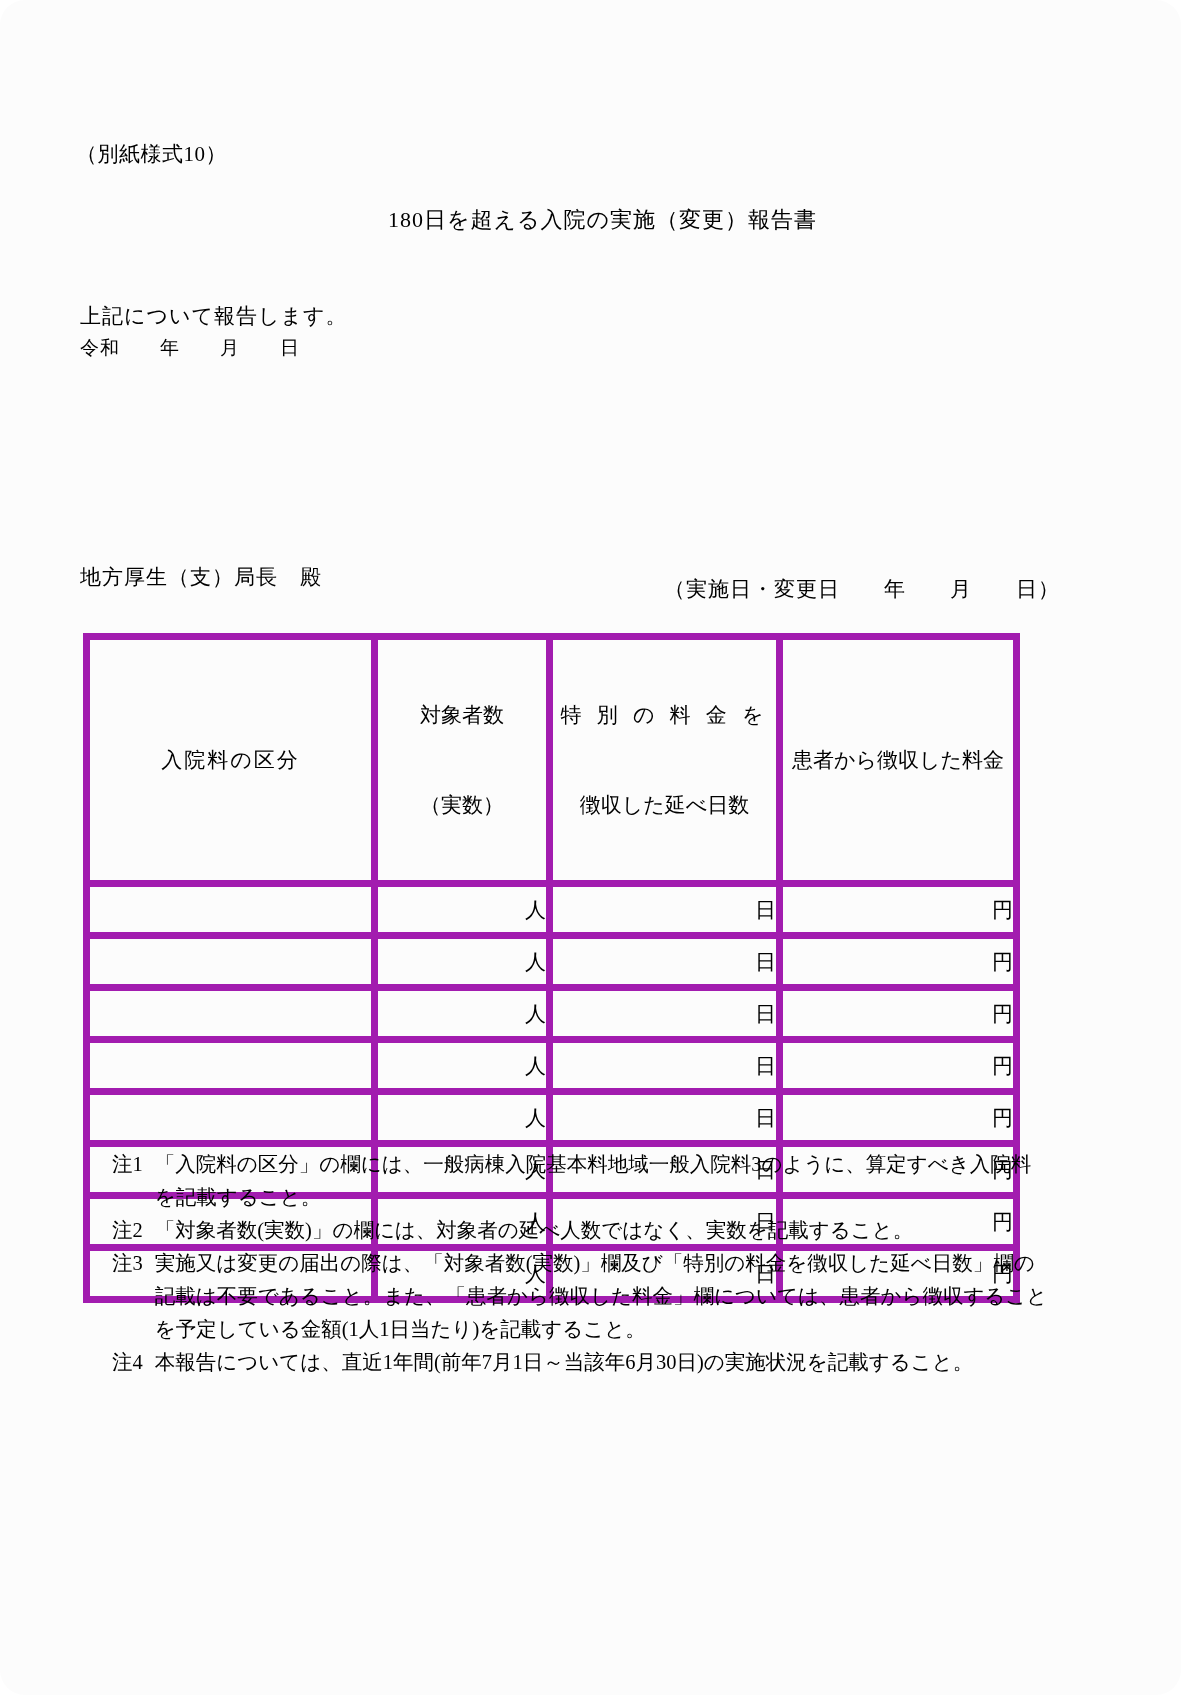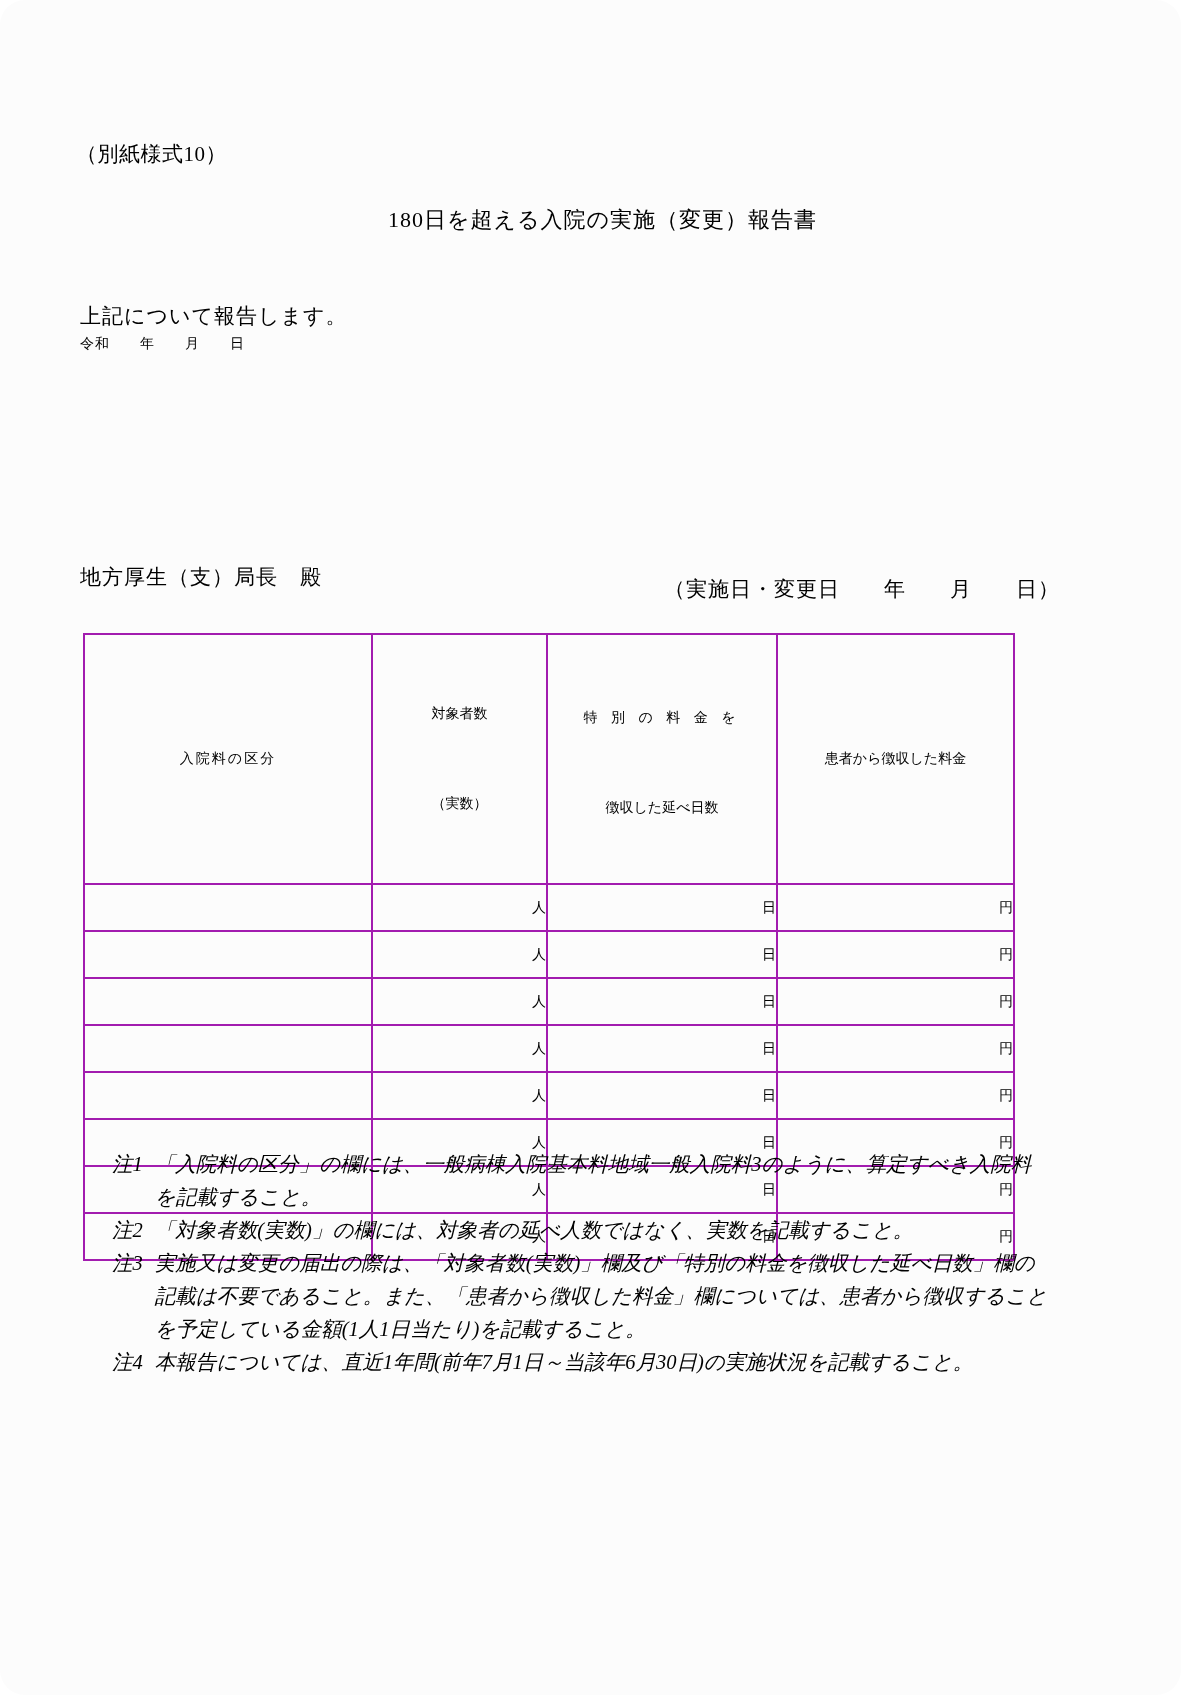--- a/index.html
+++ b/index.html
@@ -44,21 +44,21 @@
     left: 80px;
     top: 302px;
     font-size: 21px;
     letter-spacing: 1px;
     white-space: pre;
   }
   .date-line {
     position: absolute;
     left: 80px;
     top: 335px;
-    font-size: 14px;
+    font-size: 19px;
     letter-spacing: 1px;
     white-space: pre;
   }
 
   .inst-block {
     position: absolute;
     left: 672px;
     top: 396px;
     font-size: 21px;
     line-height: 33px;
@@ -87,38 +87,38 @@
   
   .form-table {
     position: absolute;
     left: 83px;
     top: 633px;
     width: 930px;
     border-collapse: collapse;
     table-layout: fixed;
   }
   .form-table td {
-    border: 2px solid #a21caf;
+    border: 7px solid #a21caf;
     padding: 0;
-    font-size: 14px;
+    font-size: 21px;
     vertical-align: middle;
   }
   .col-a { width: 288px; }
   .col-b { width: 175px; }
   .col-c { width: 230px; }
   .col-d { width: 237px; }
 
   .form-table thead td {
     height: 84px;
     text-align: center;
     line-height: 30px;
     white-space: pre;
   }
   .hdr-wide { letter-spacing: 2px; }
-  .hdr-spaced { letter-spacing: 5px; margin-top: 8px; }
+  .hdr-spaced { letter-spacing: 5px; }
 
   .form-table tbody td {
     height: 45px;
   }
   .unit-cell {
     text-align: right;
     padding-right: 16px;
     vertical-align: bottom;
     padding-bottom: 4px;
     white-space: pre;
@@ -126,21 +126,20 @@
   .row-tall td { height: 66px; }
 
   
   .notes {
     position: absolute;
     left: 112px;
     top: 1148px;
     width: 940px;
     font-size: 20.5px;
     line-height: 33px;
-    font-style: italic;
   }
   .note {
     display: flex;
     align-items: flex-start;
     white-space: pre-wrap;
   }
   .note-label {
     flex: 0 0 auto;
     white-space: pre;
     padding-right: 12px;

